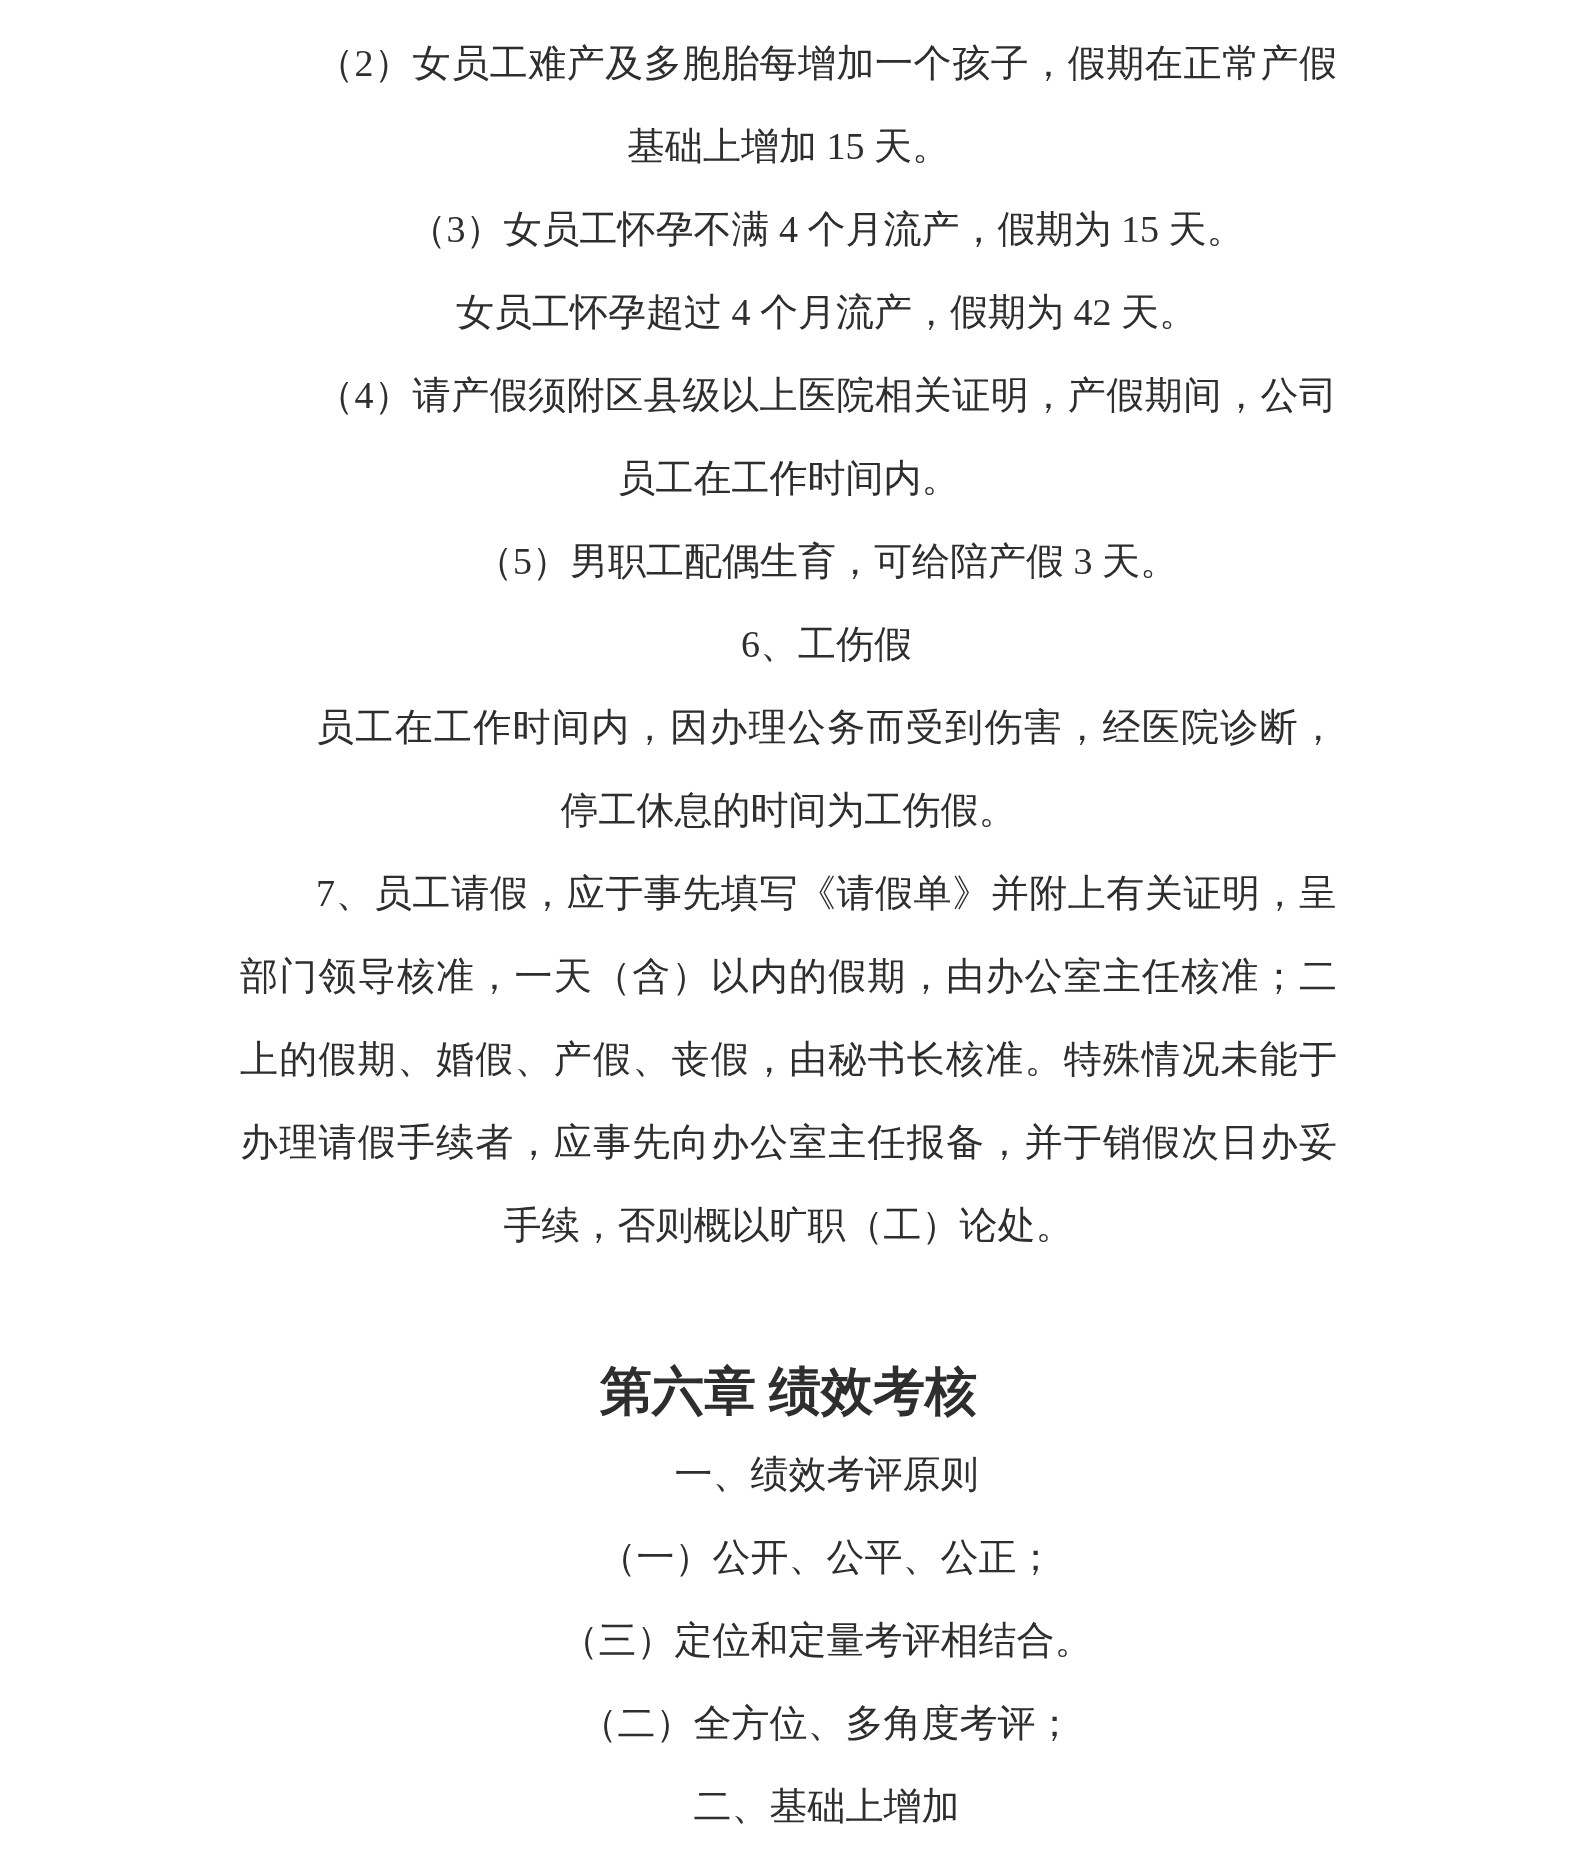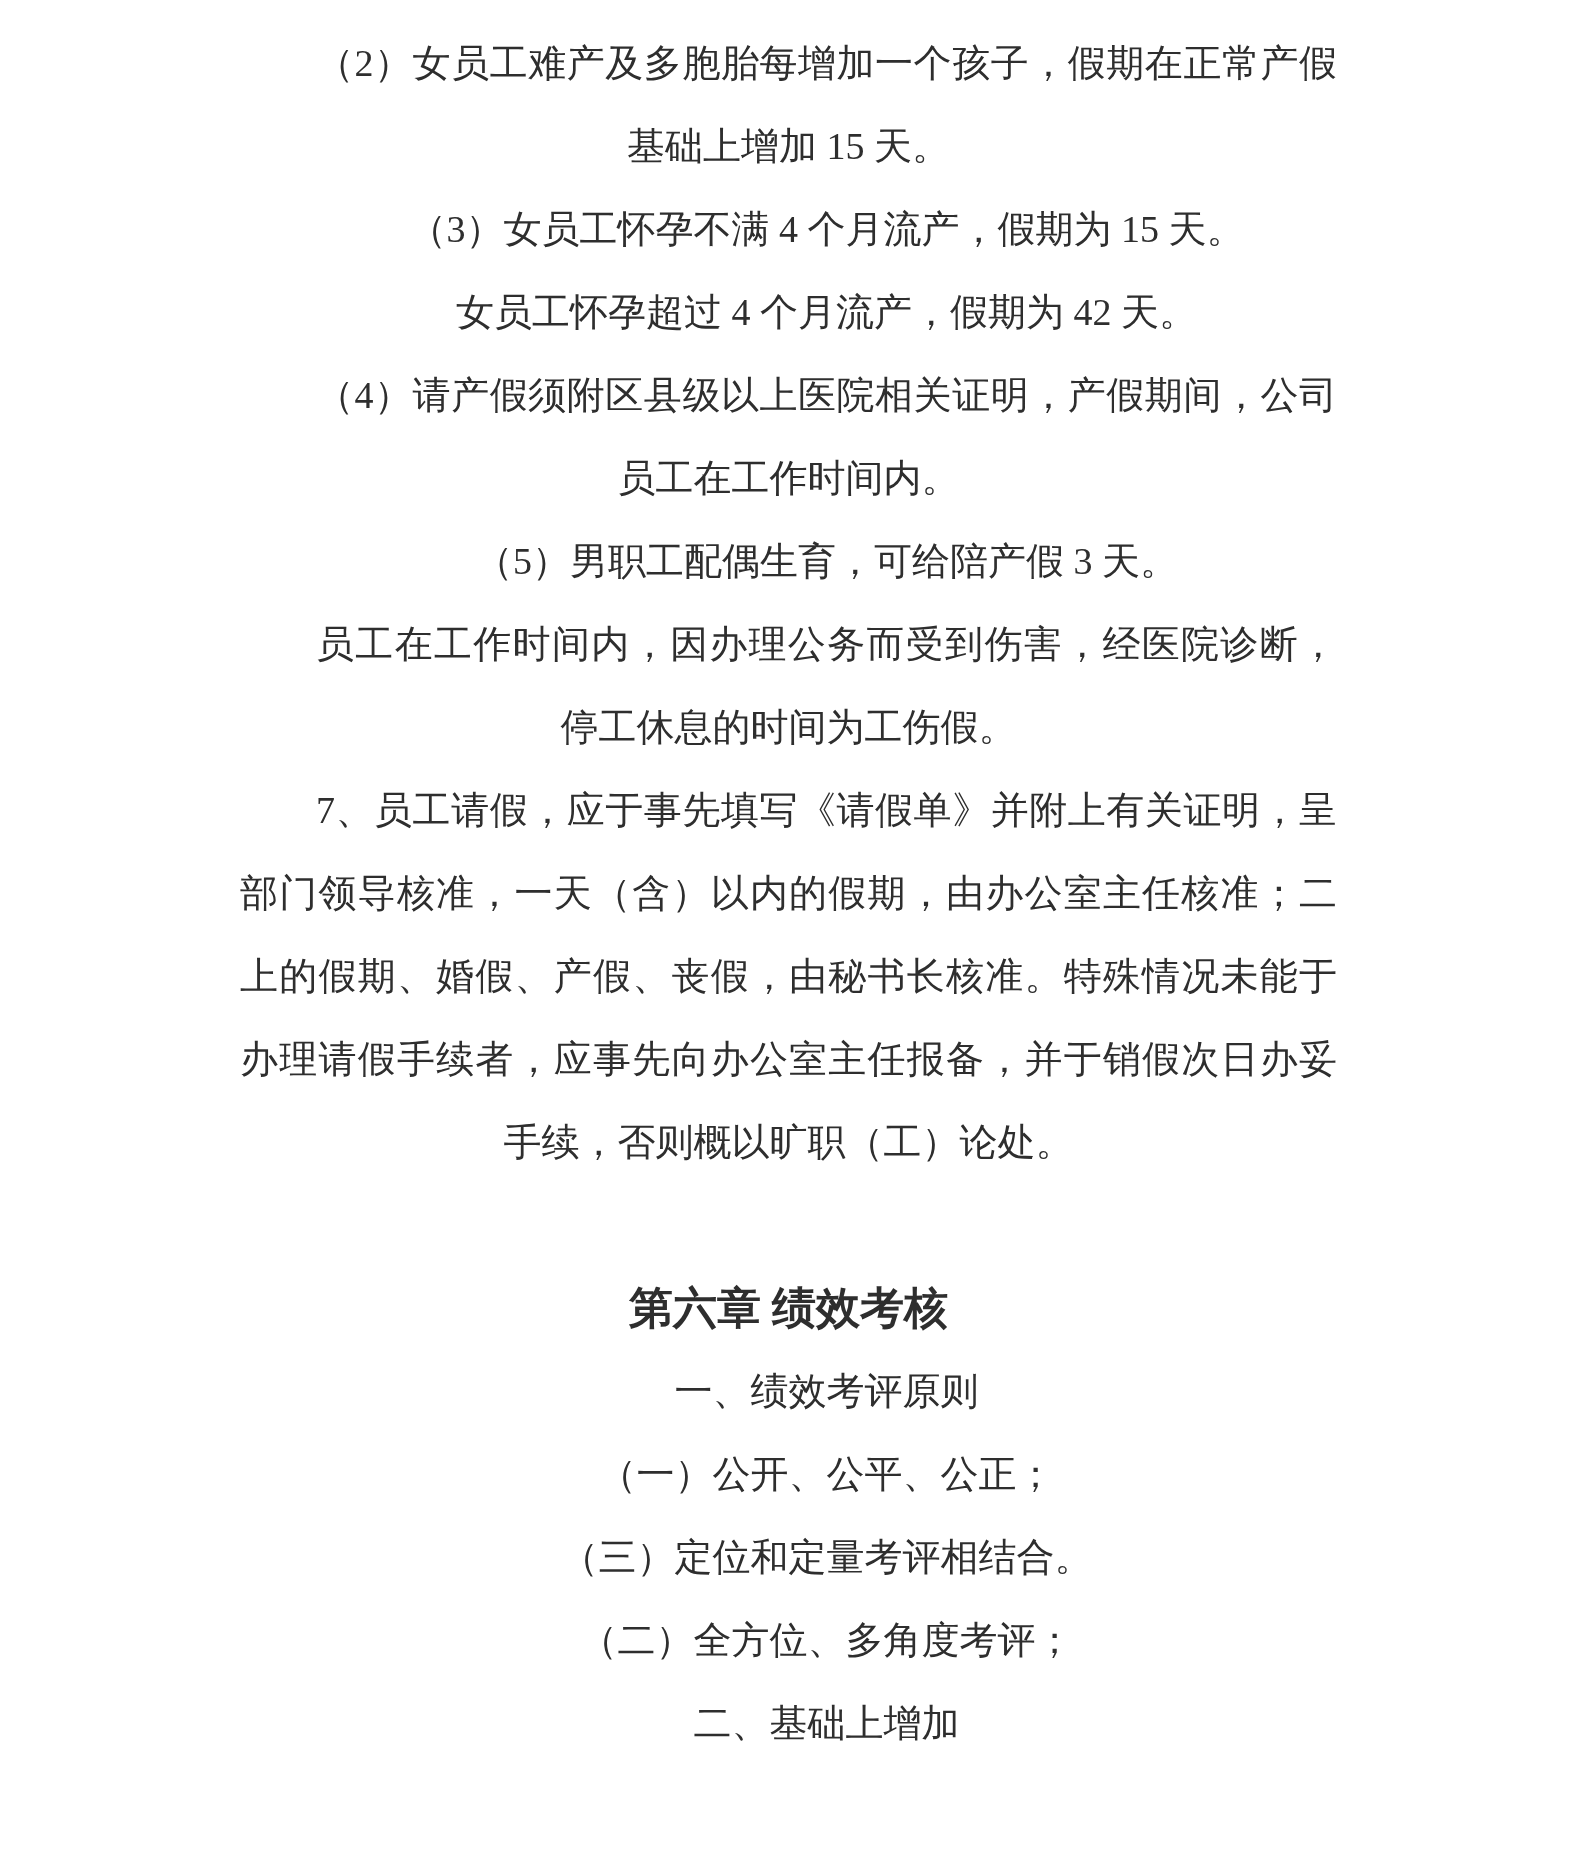--- a/index.html
+++ b/index.html
@@ -38,35 +38,36 @@
     text-justify: inter-character;
   }
   .line.blank {
     
   }
   .line.heading {
     font-weight: bold;
     text-align: center;
     text-align-last: center;
     text-indent: 0;
-    font-size: 44px;
+    font-size: 52px;
   }
 </style>
 </head>
 <body>
 
 <div class="page">
   <div class="doc" id="doc">
       <div class="line indent justify">（2）女员工难产及多胞胎每增加一个孩子，假期在正常产假的</div>
       <div class="line flush">基础上增加 15 天。</div>
       <div class="line indent">（3）女员工怀孕不满 4 个月流产，假期为 15 天。</div>
       <div class="line indent">女员工怀孕超过 4 个月流产，假期为 42 天。</div>
       <div class="line indent justify">（4）请产假须附区县级以上医院相关证明，产假期间，公司给</div>
       <div class="line flush">员工在工作时间内。</div>
       <div class="line indent">（5）男职工配偶生育，可给陪产假 3 天。</div>
+      <div class="line indent">6、工伤假</div>
       <div class="line indent justify">员工在工作时间内，因办理公务而受到伤害，经医院诊断，需要</div>
       <div class="line flush">停工休息的时间为工伤假。</div>
       <div class="line indent justify">7、员工请假，应于事先填写《请假单》并附上有关证明，呈请</div>
       <div class="line flush justify">部门领导核准，一天（含）以内的假期，由办公室主任核准；二天以</div>
       <div class="line flush justify">上的假期、婚假、产假、丧假，由秘书长核准。特殊情况未能于事前</div>
       <div class="line flush justify">办理请假手续者，应事先向办公室主任报备，并于销假次日办妥请假</div>
       <div class="line flush">手续，否则概以旷职（工）论处。</div>
       <div class="line blank"></div>
       <div class="line heading">第六章 绩效考核</div>
       <div class="line indent">一、绩效考评原则</div>

